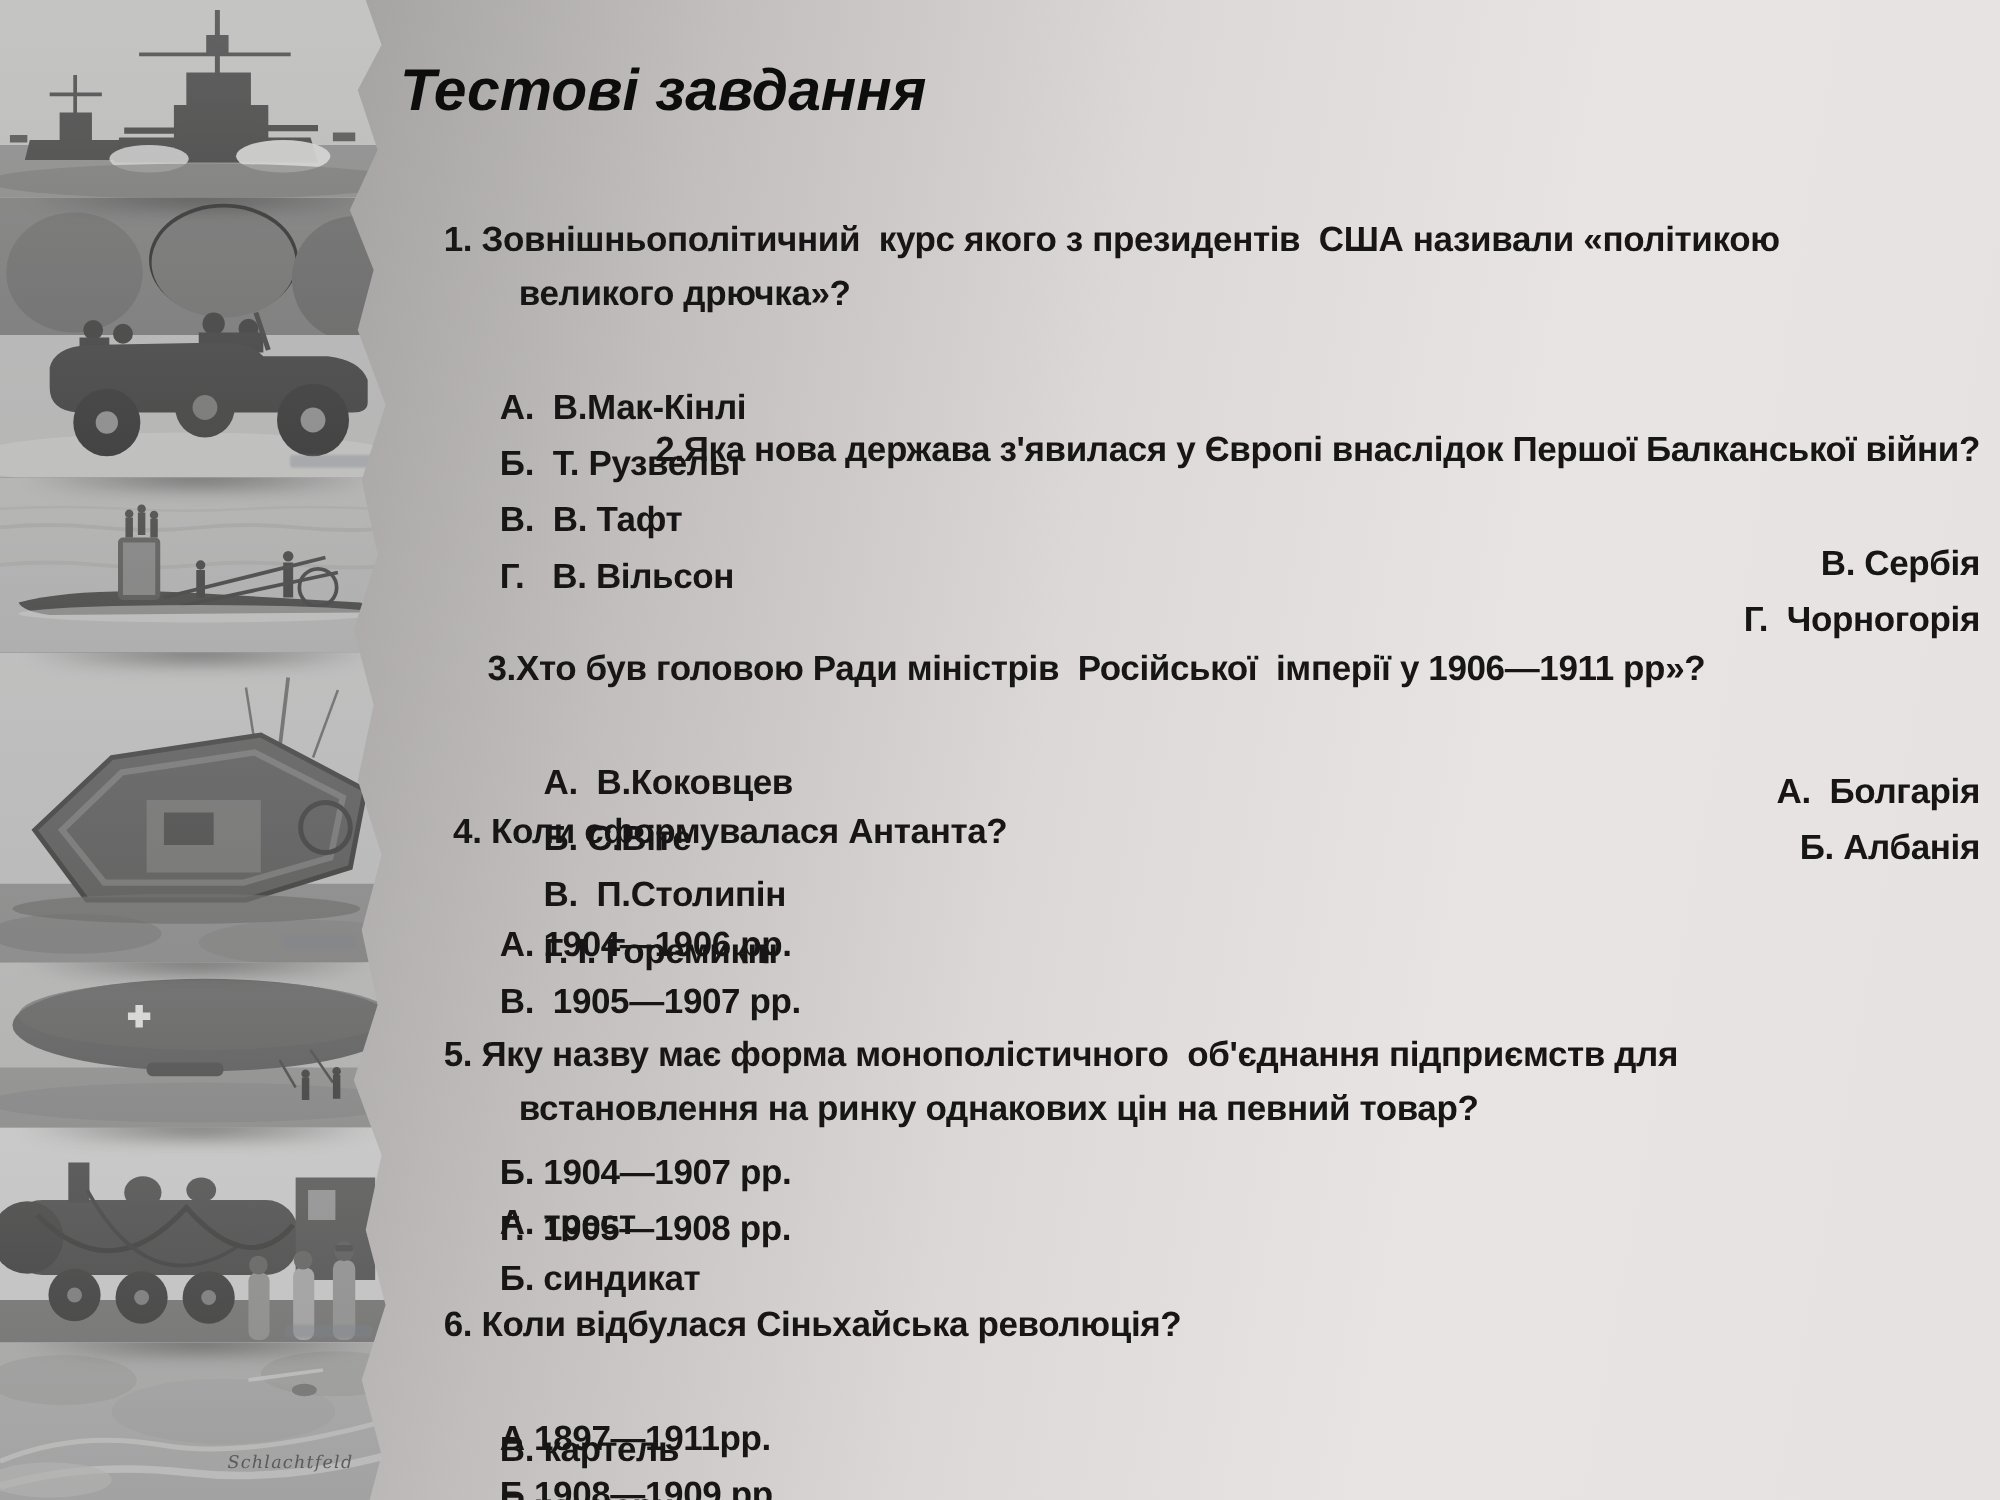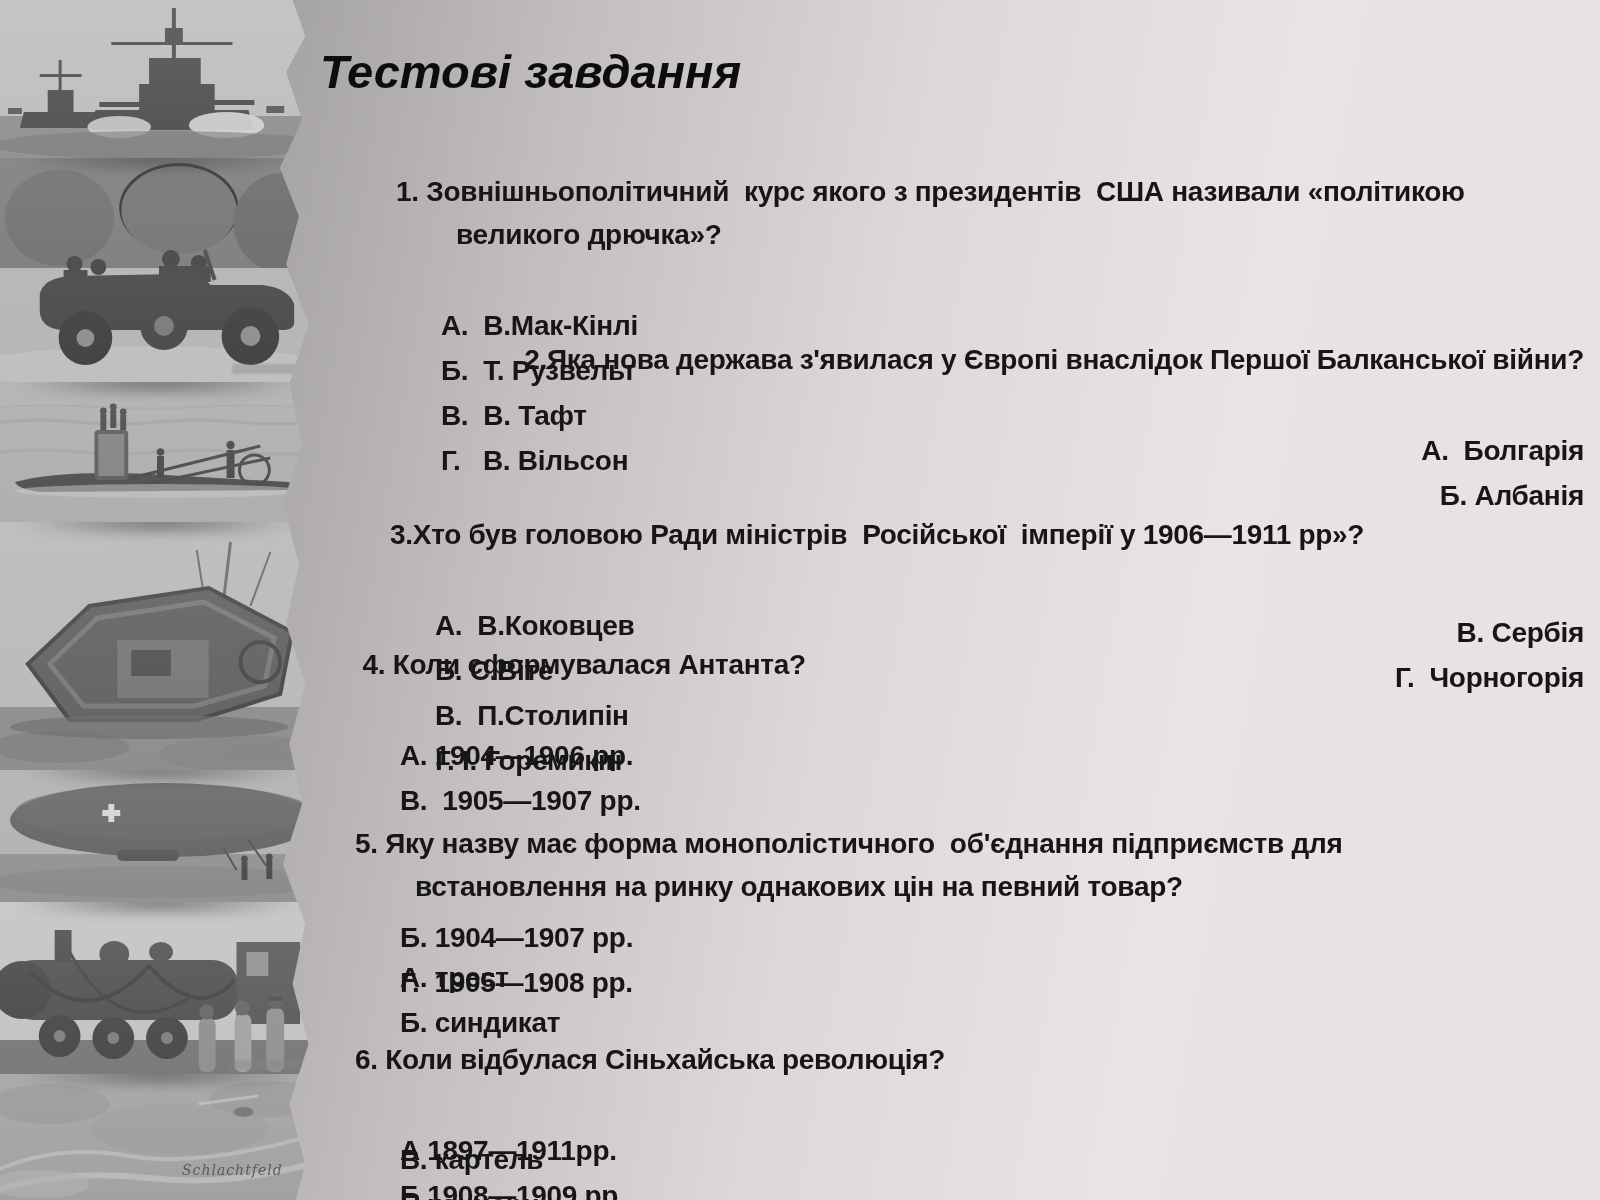--- a/index.html
+++ b/index.html
@@ -36,21 +36,21 @@
   
   .title{
     position:absolute;left:320px;right:0;top:44px;text-align:left;
     font-size:47px;font-weight:bold;font-style:italic;color:#0e0d0d;letter-spacing:0px;
   }
   .q{position:absolute;left:355px;right:16px;color:#171515;font-weight:bold;}
   .qline{font-size:28px;line-height:43px;white-space:pre-wrap;letter-spacing:-0.3px;}
   .qline.indent{padding-left:60px;}
   .arow{font-size:28px;line-height:45px;margin-top:2px;white-space:pre-wrap;letter-spacing:-0.3px;}
   .cell{display:inline-block;white-space:pre-wrap;vertical-align:top;}
-  .q-1{top:170px;margin-left:41px;} .q-2{top:338px;text-align:right;} .q-3{top:513px;margin-left:35px;} .q-4{top:643px;} .q-5{top:822px;} .q-6{top:1038px;}
+  .q-1{top:170px;} .q-2{top:338px;text-align:right;} .q-3{top:513px;margin-left:35px;} .q-4{top:643px;} .q-5{top:822px;} .q-6{top:1038px;}
   .q-1 .cell:nth-child(1){min-width:252px}
   .q-1 .cell:nth-child(2){min-width:262px}
   .q-1 .cell:nth-child(3){min-width:186px}
   .q-2 .cell:nth-child(1){min-width:402px}
   .q-3 .cell:nth-child(1){min-width:258px}
   .q-3 .cell:nth-child(2){min-width:156px}
   .q-3 .cell:nth-child(3){min-width:248px}
   .q-4 .cell:nth-child(1){min-width:286px}
   .q-5 .cell:nth-child(1){min-width:402px}
   .q-6 .cell:nth-child(1){min-width:324px}
@@ -256,26 +256,26 @@
       <span class="cell">А.  В.Мак-Кінлі</span>
       <span class="cell">Б.  Т. Рузвельт</span>
       <span class="cell">В.  В. Тафт</span>
       <span class="cell">Г.   В. Вільсон</span>
     </div>
   </div>
 
   <div class="q q-2">
     <div class="qline">2.Яка нова держава з'явилася у Європі внаслідок Першої Балканської війни?</div>
     <div class="arow">
+      <span class="cell">В. Сербія</span>
+      <span class="cell">Г.  Чорногорія</span>
+    </div>
+    <div class="arow">
       <span class="cell">А.  Болгарія</span>
       <span class="cell">Б. Албанія</span>
-    </div>
-    <div class="arow">
-      <span class="cell">В. Сербія</span>
-      <span class="cell">Г.  Чорногорія</span>
     </div>
   </div>
 
   <div class="q q-3">
     <div class="qline">3.Хто був головою Ради міністрів  Російської  імперії у 1906—1911 рр»?</div>
     <div class="arow">
       <span class="cell">А.  В.Коковцев</span>
       <span class="cell">Б. С.Віте</span>
       <span class="cell">В.  П.Столипін</span>
       <span class="cell">Г. І. Горемикін</span>

